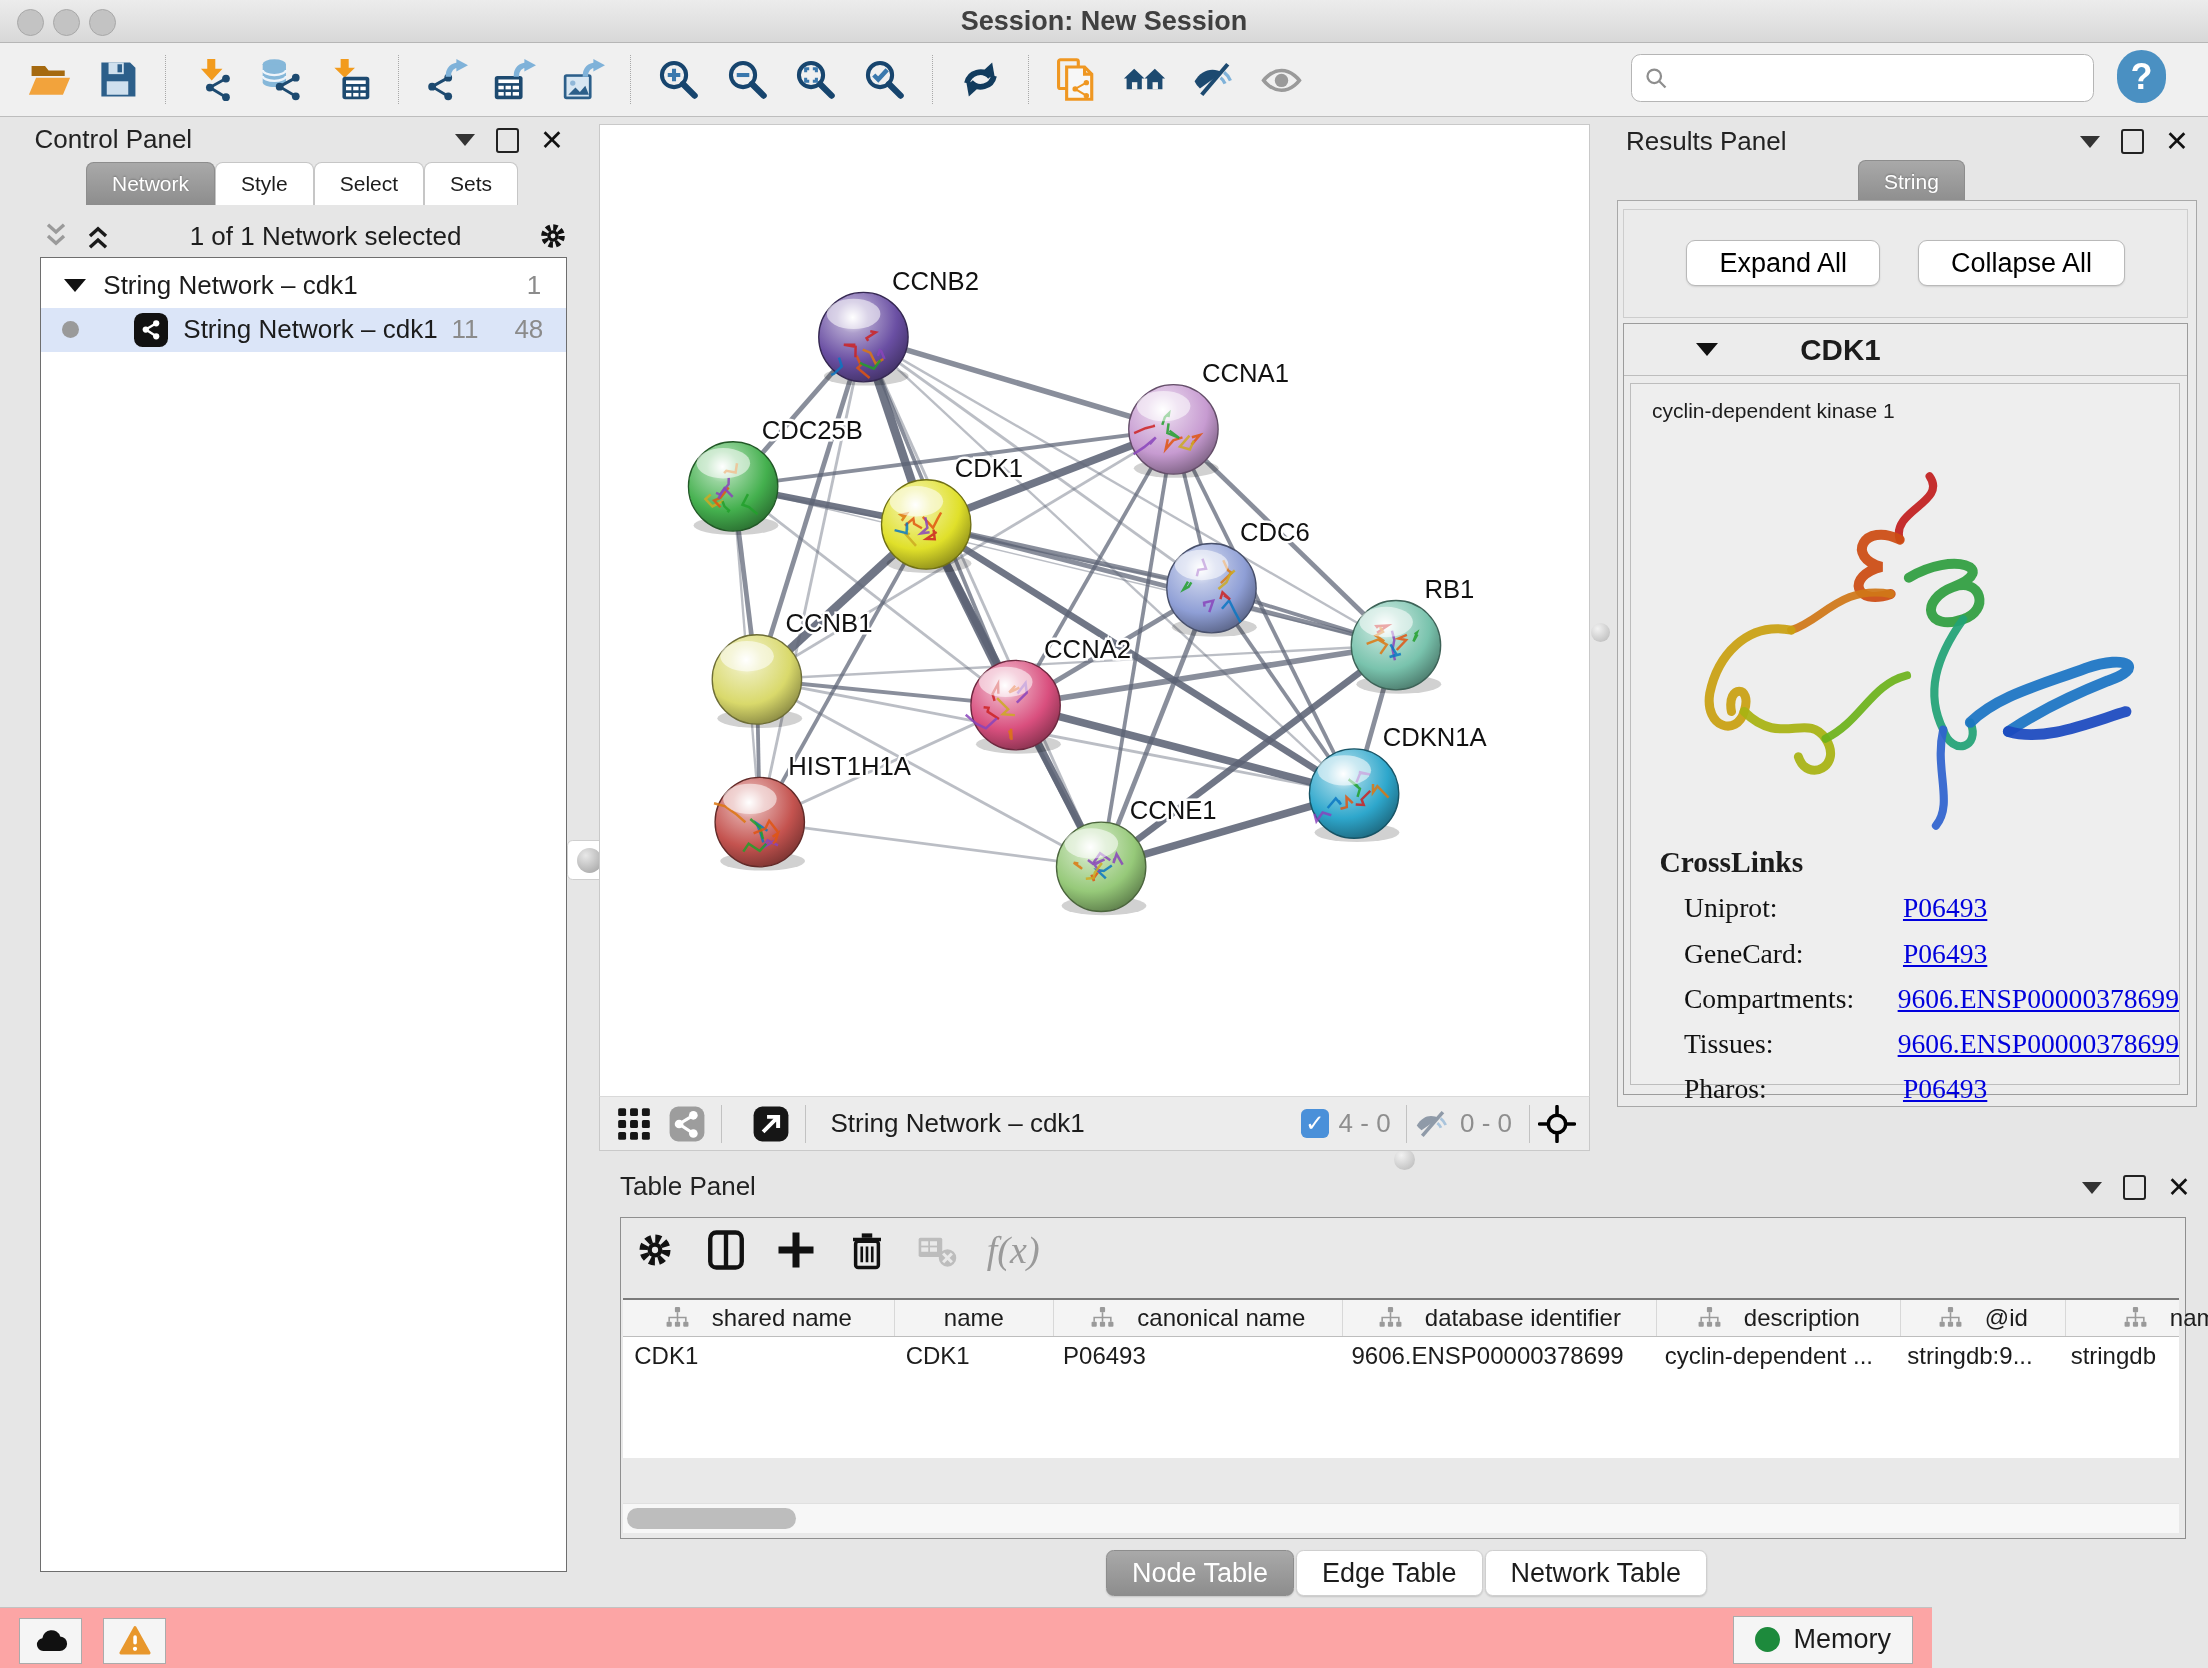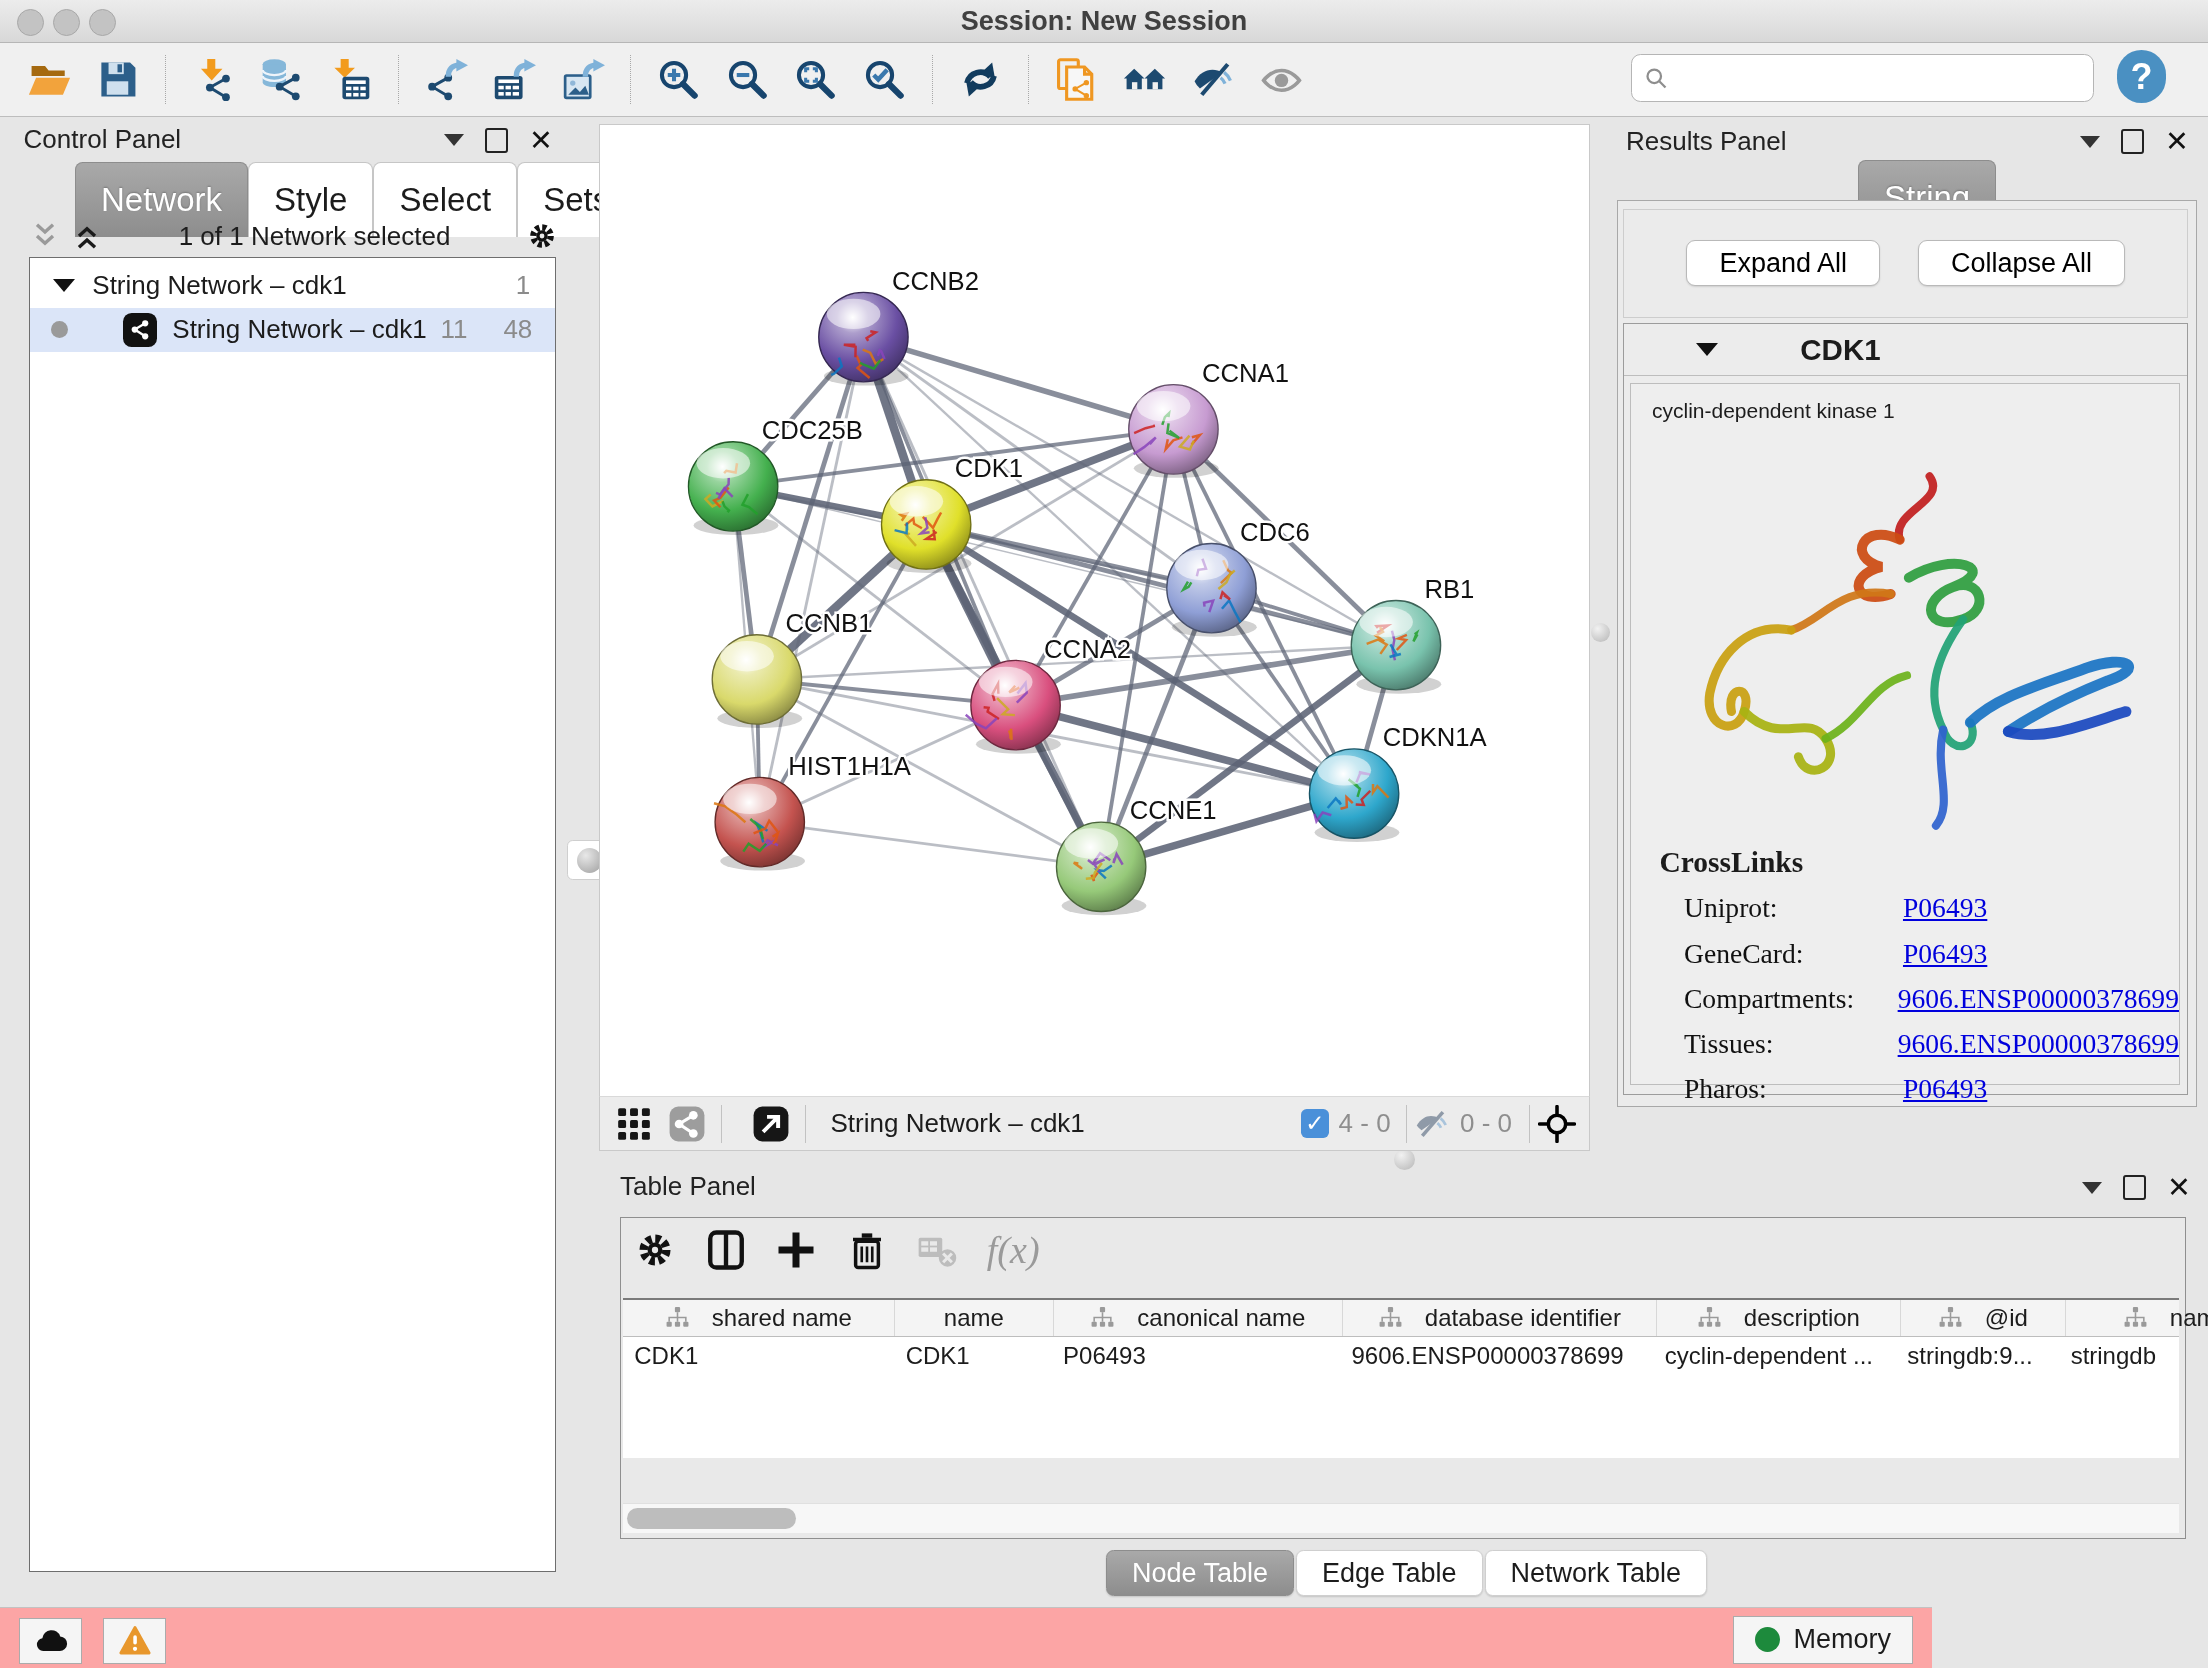--- a/index.html
+++ b/index.html
@@ -27,26 +27,26 @@
   .searchbox input{border:none;outline:none;flex:1;font-size:25px;background:transparent;height:38px;}
   .helpbtn{position:absolute;right:42px;top:50px;width:49px;height:53px;border-radius:25px;
       background:#4a90c2;color:#fff;font-size:36px;font-weight:bold;text-align:center;line-height:53px;}
   
   .panel-title{font-size:26px;color:#222;}
   .winbtns{position:absolute;display:flex;align-items:center;gap:21px;}
   .wb-collapse{width:0;height:0;border-left:10.5px solid transparent;border-right:10.5px solid transparent;
       border-top:12.4px solid #333;}
   .wb-float{width:19px;height:21px;border:2.9px solid #222;border-radius:2.9px;}
   .wb-close{font-size:28.5px;font-weight:bold;color:#111;line-height:21px;}
-  .tab{height:42px;padding:16px 25px;background:#fff;border:1px solid #c6c6c6;border-bottom:none;
-      border-radius:7.6px 7.6px 0 0;font-size:33px;display:flex;align-items:center;color:#1c1c1c;}
+  .tab{height:42px;padding:0 25px;background:#fff;border:1px solid #c6c6c6;border-bottom:none;
+      border-radius:7.6px 7.6px 0 0;font-size:21px;display:flex;align-items:center;color:#1c1c1c;}
   .tab.sel{background:linear-gradient(#a9a9a9,#8d8d8d);color:#fff;border-color:#8d8d8d;
       text-shadow:0 -1px 1.9px rgba(0,0,0,.25);}
   
-  .cp{left:16px;top:124px;width:554px;height:1459px;}
+  .cp{left:27px;top:124px;width:554px;height:1459px;}
   .cp-tabs{position:absolute;left:59px;top:38px;display:flex;}
   .cp-row{position:absolute;left:13.3px;top:91px;width:529px;height:42px;display:flex;align-items:center;}
   .cp-row svg{width:32px;height:32px;}
   .cp-summary{flex:1;text-align:center;font-size:26px;}
   .treebox{position:absolute;left:13.3px;top:133px;width:525px;height:1313px;background:#fff;
       border:1.9px solid #6e6e6e;}
   .tree-row{height:44px;display:flex;align-items:center;font-size:26px;}
   .tree-row .num{color:#8b8b8b;}
   .tree-row.selected{background:#dbe5f8;}
   .tri-down{width:0;height:0;border-left:11.4px solid transparent;border-right:11.4px solid transparent;

